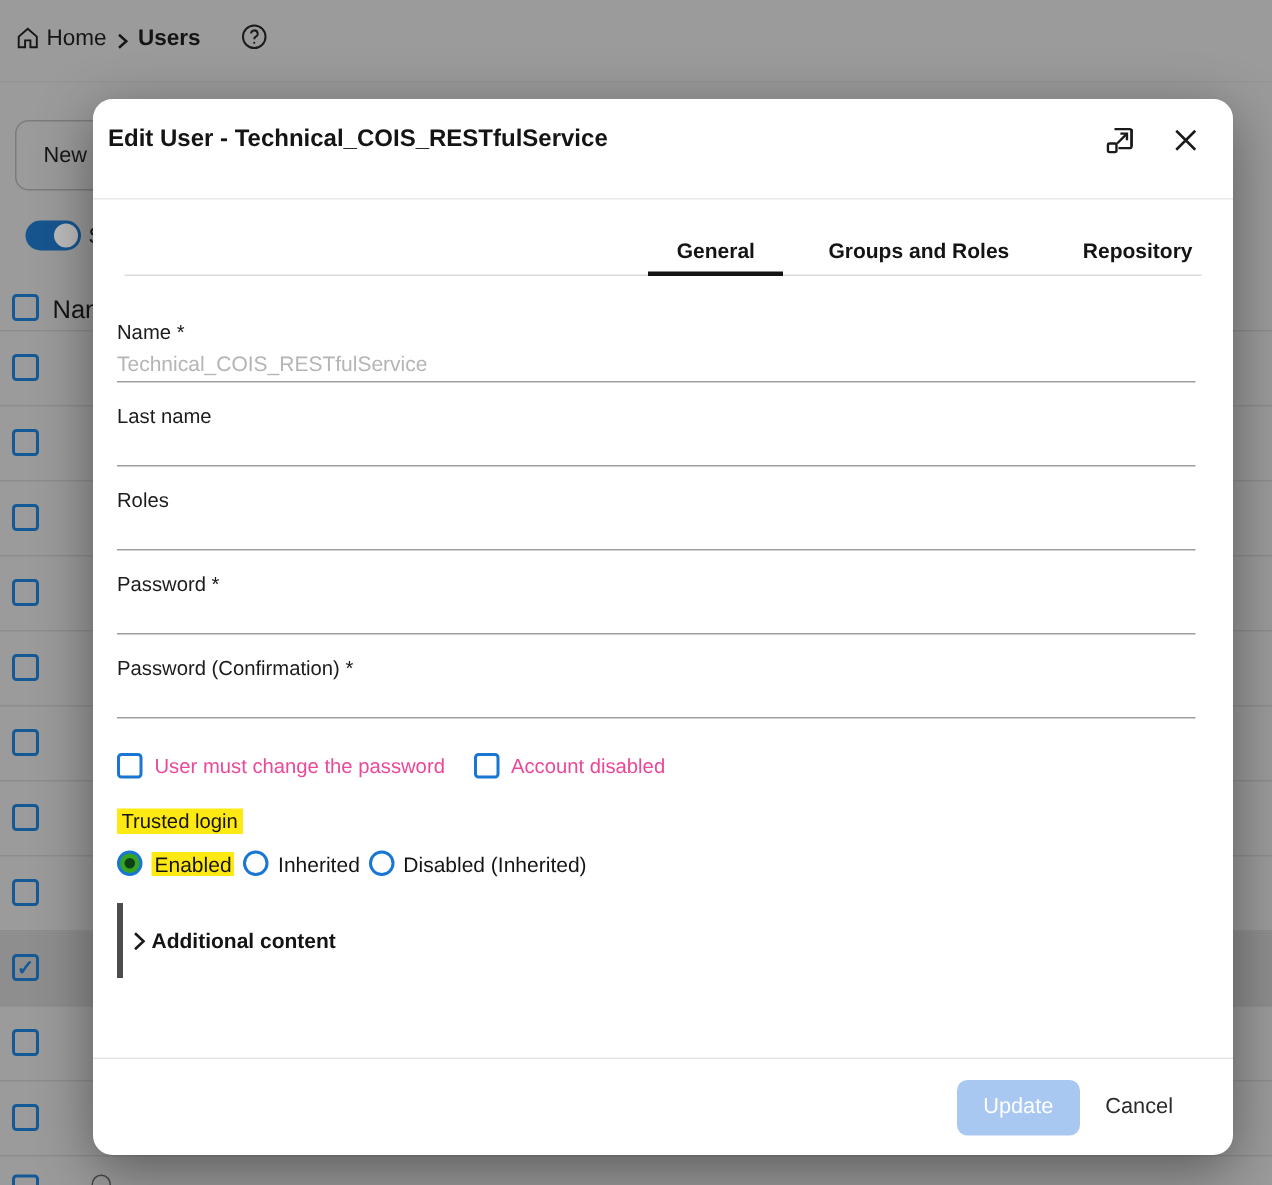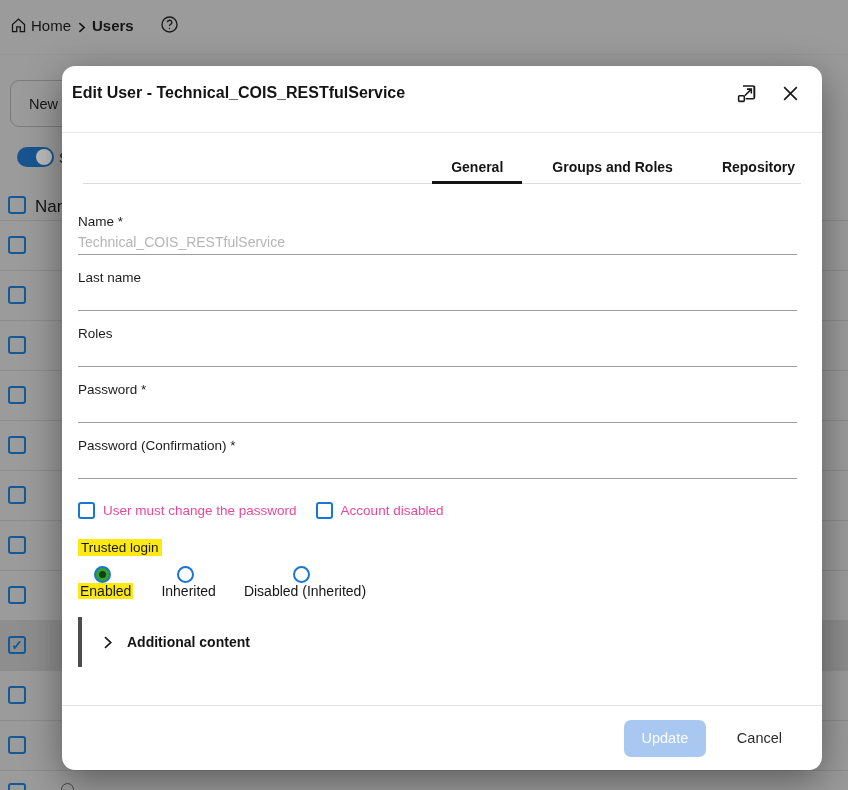--- a/index.html
+++ b/index.html
@@ -64,32 +64,32 @@
   .fvalue { height:25px; margin-top:1px; border-bottom:1px solid #9e9e9e; font-size:14px; color:#b5b5b5;
     display:flex; align-items:center; }
 
   .check-row { display:flex; align-items:center; margin-top:23px; font-size:13.5px; color:#ec4899; }
   .mcb { width:13px; height:13px; border:2px solid #1976d2; border-radius:3px; margin-right:8px; flex:0 0 auto; }
   .check-row .second { margin-left:19px; }
 
   .trusted-label { display:inline-block; margin-top:20px; background:#ffe912; padding:1px 3px; font-size:13.5px; color:#151515; }
 
   .radio-row { display:flex; align-items:center; margin-top:10px; font-size:14px; color:#151515; }
-  .opt { display:flex; align-items:center; margin-right:28px;flex-direction:column; }
+  .opt { display:flex; align-items:center; margin-right:6px; }
   .radio { width:13px; height:13px; border:2.5px solid #1976d2; border-radius:50%; background:#fff; margin-right:6px; position:relative; flex:0 0 auto; }
   .radio.on { background:#36a321; }
   .radio.on::after { content:""; position:absolute; inset:3px; border-radius:50%; background:#0d3f18; }
   .hl { background:#ffe912; padding:0 2px; }
 
   .additional { margin-top:18px; border-left:4px solid #4d4d4d; height:50px; display:flex; align-items:center;
-    padding-left:17px; gap:11px; }
+    padding-left:2px; }
   .additional .atext { font-weight:bold; font-size:14px; color:#141414; }
 
   .modal-footer { flex:0 0 64px; height:64px; border-top:1px solid #e5e5e5; display:flex; align-items:center;
-    justify-content:flex-end; padding-right:34px; gap:25px; }
+    justify-content:flex-end; padding-right:34px; gap:11px; }
   .update-btn { width:82px; height:37px; background:#a9c8f1; color:#fbfdff; border:none; border-radius:7px;
     font-size:14.5px; font-family:inherit; }
   .cancel-btn { background:none; border:none; font-size:14.5px; color:#2b2b2b; font-family:inherit; cursor:pointer; }
 </style>
 </head>
 <body>
 
 <div class="breadcrumb">
   <span>
     <svg width="17" height="17" viewBox="0 0 24 24" fill="none" stroke="#151515" stroke-width="1.8">

